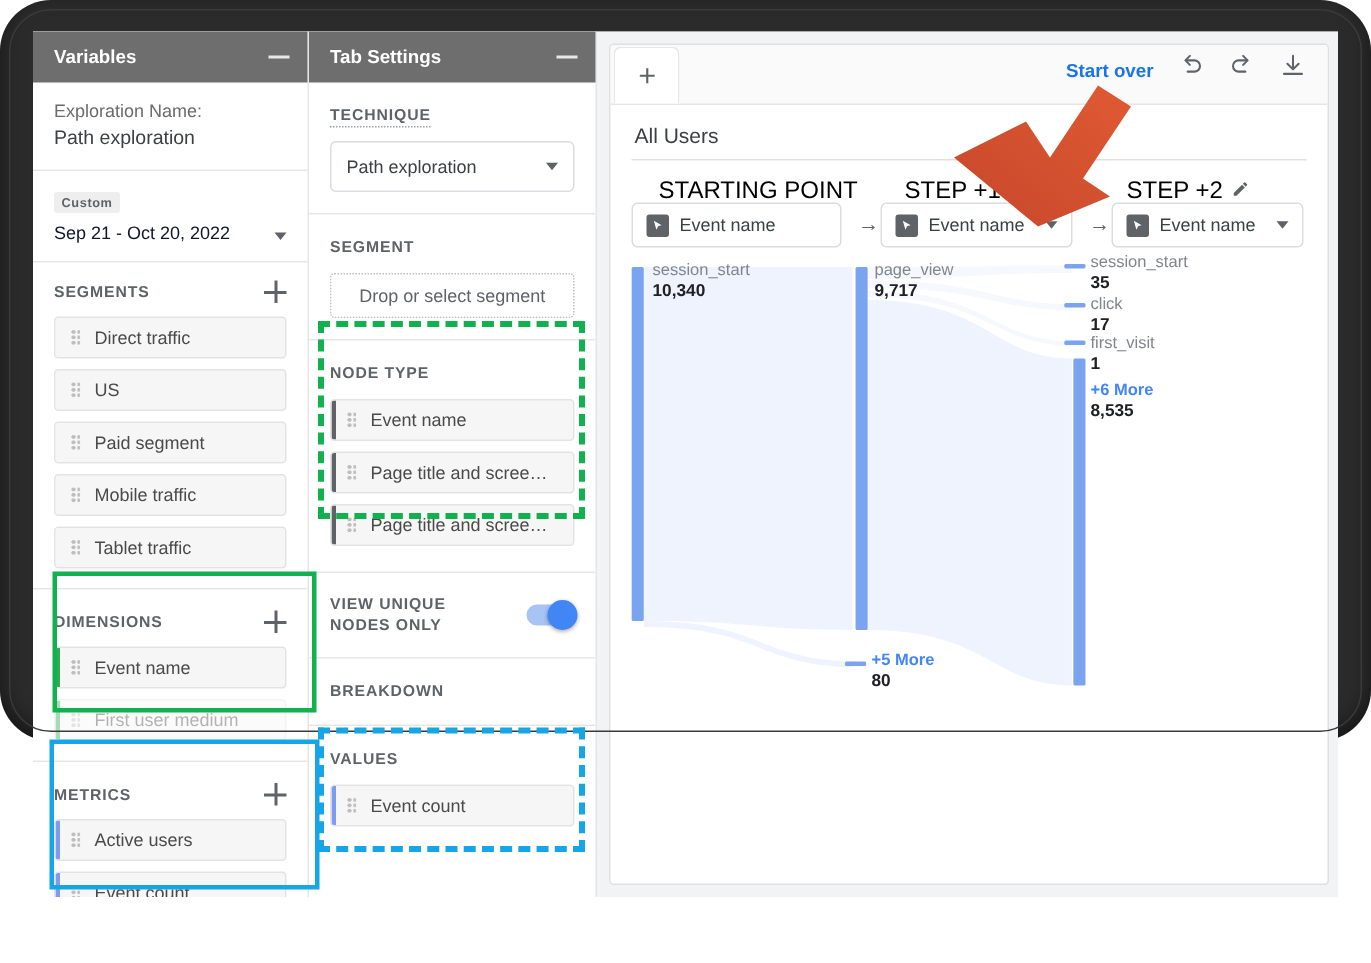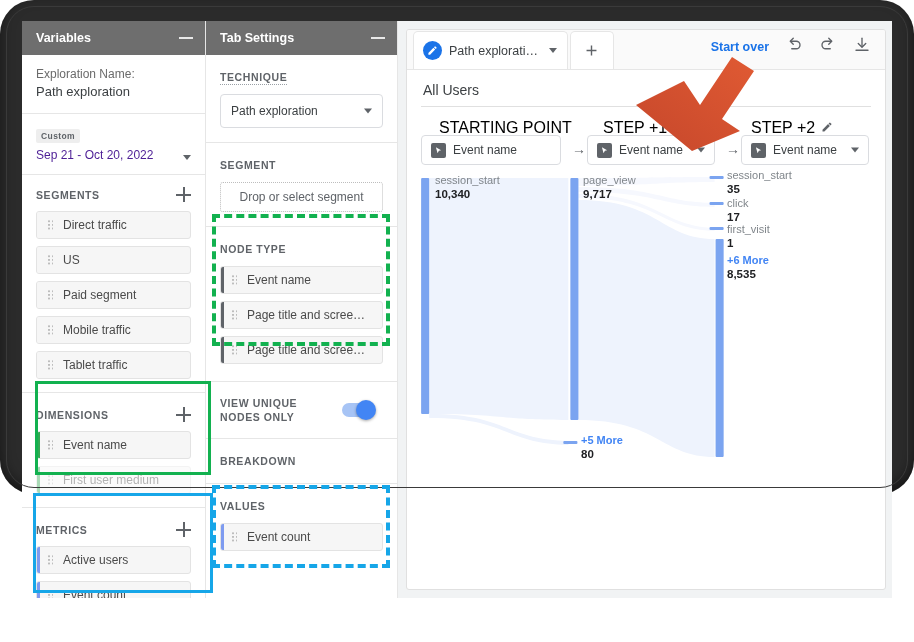--- a/index.html
+++ b/index.html
@@ -68,21 +68,21 @@
     background:#fff; border-right:1px solid #e6e6e6;
   }
   .expl-block{ padding:12px 14px 14px; }
   .expl-label{ font-size:12px; color:#6b6b6b; }
   .expl-name{ font-size:13px; color:#3c4043; margin-top:3px; }
   .date-block{ padding:11px 14px 12px; position:relative; }
   .custom-tag{
     display:inline-block; background:#eeeeee; color:#5f6368;
     font-size:8.5px; letter-spacing:.4px; padding:2px 5px; border-radius:2px; font-weight:bold;
   }
-  .date-row{ font-size:12px; color:#4c1d95; margin-top:5px; }
+  .date-row{ font-size:12px; color:#0f172a; margin-top:5px; }
   .caret{
     position:absolute; right:14px; bottom:14px;
     width:0;height:0;border-left:4.5px solid transparent;border-right:4.5px solid transparent;
     border-top:5px solid #5f6368;
   }
   .sec-head{ display:flex; align-items:center; justify-content:space-between; }
   .grp{ padding:12px 14px 6px; }
 
   
   .hl{ position:absolute; pointer-events:none; z-index:5; }
@@ -105,21 +105,21 @@
   .select-box .caret2{
     position:absolute; right:10px; top:50%; transform:translateY(-50%);
     width:0;height:0;border-left:4.5px solid transparent;border-right:4.5px solid transparent;
     border-top:5px solid #5f6368;
   }
   .dropzone{
     height:30px; border:1px dotted #bdbdbd; border-radius:3px; background:#fff;
     display:flex; align-items:center; justify-content:center;
     font-size:12px; color:#5f6368; margin-top:9px;
   }
-  .toggle-row{ display:flex; align-items:center; justify-content:flex-start; gap:12px; }
+  .toggle-row{ display:flex; align-items:center; justify-content:space-between; gap:12px; }
   .switch{
     width:32px; height:14px; border-radius:7px; background:#a7c4f5; position:relative; flex:0 0 auto;
   }
   .switch::after{
     content:""; position:absolute; right:-2px; top:-3px; width:20px;height:20px;border-radius:50%;
     background:#4285f4; box-shadow:0 1px 3px rgba(0,0,0,.35);
   }
 
   
   #main{
@@ -339,29 +339,20 @@
           </div>
         </div>
       </div>
 
     </div>
 
     <div id="main">
       <div class="card">
 
         <div class="tabbar">
-          <div class="tab">
-            <span class="pencil-circle">
-              <svg width="11" height="11" viewBox="0 0 24 24" fill="#fff">
-                  <path d="M3 17.25V21h3.75L17.8 9.94l-3.75-3.75L3 17.25zM20.7 7.04a1 1 0 0 0 0-1.41l-2.34-2.34a1 1 0 0 0-1.41 0l-1.83 1.83 3.75 3.75 1.83-1.83z"></path>
-                </svg>
-            </span>
-            <span>Path explorati…</span>
-            <span style="width:0;height:0;border-left:4.5px solid transparent;border-right:4.5px solid transparent;border-top:5px solid #5f6368;margin-left:4px"></span>
-          </div>
           <div class="tabplus">
             <svg width="17" height="17" viewBox="0 0 24 24" stroke="#5f6368" stroke-width="2" fill="none">
                 <path d="M12 5v14M5 12h14"></path>
               </svg>
           </div>
 
           <div class="tools">
             <span class="startover">Start over</span>
             <span>
               <svg width="18" height="18" viewBox="0 0 24 24" fill="none" stroke="#5f6368" stroke-width="1.8" stroke-linecap="round" stroke-linejoin="round">

